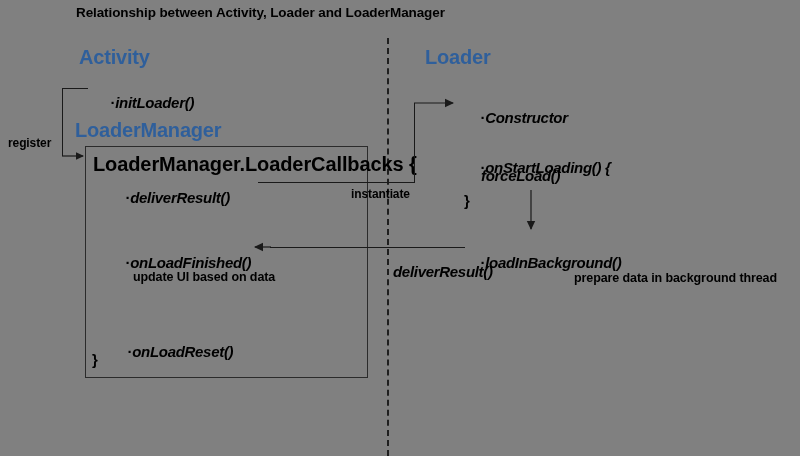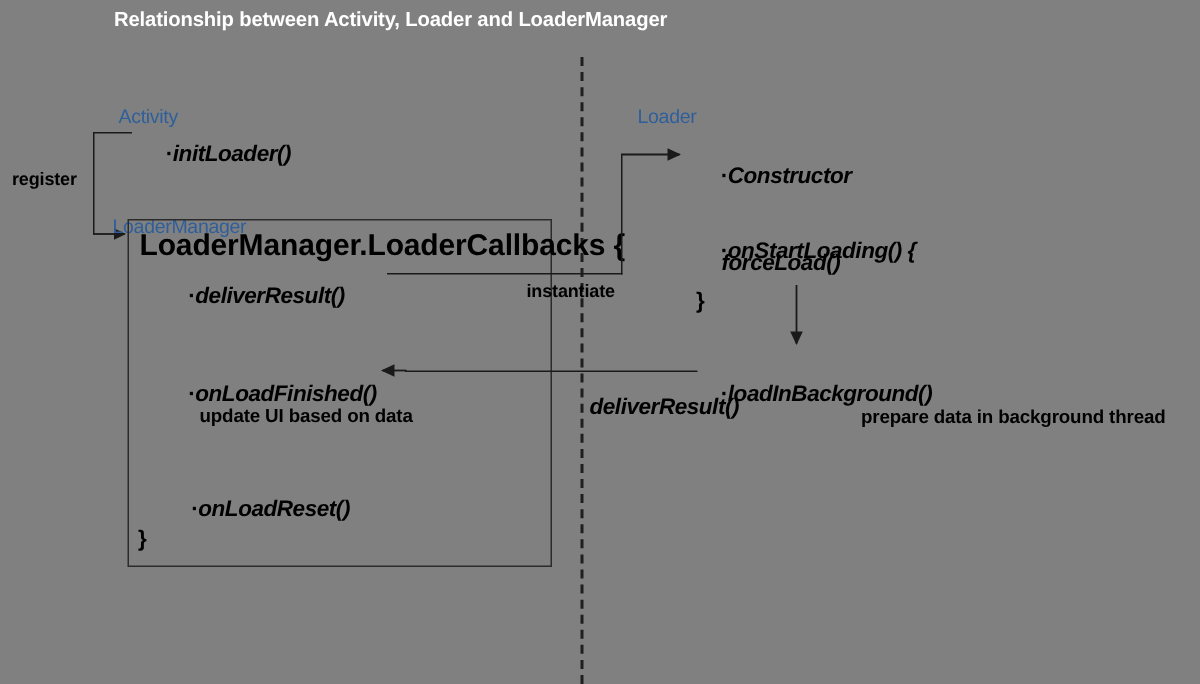--- a/index.html
+++ b/index.html
@@ -15,29 +15,28 @@
     overflow: hidden;
     font-family: "Liberation Sans", sans-serif;
     color: #000000;
   }
   .lbl { position: absolute; white-space: pre; line-height: 1; }
 
   
   .title {
     font-weight: bold;
     font-size: 13.5px;
-    color: #ffffff;
+    color: #000000;
     letter-spacing: -0.1px;
   }
   .col-head {
-    font-weight: normal;
-    font-size: 13px;
+    font-weight: bold;
+    font-size: 20px;
     color: #2f5f9b;
     letter-spacing: -0.2px;
-    margin-top: 24px;
   }
   .method {
     font-style: italic;
     font-weight: bold;
     font-size: 15px;
     letter-spacing: -0.3px;
   }
   .plain {
     font-weight: bold;
     font-size: 12.5px;
@@ -89,39 +88,39 @@
   <div class="lbl method" style="left:95px; top:80px;">
     <span class="bullet">·</span><span>initLoader()</span>
   </div>
 
   <div class="hline" style="left:62px; top:88px; width:26px;"></div>
   <div class="vline" style="left:62px; top:88px; height:68px;"></div>
   <svg class="arrow-svg" style="left:62px; top:148px;" width="30" height="16">
     <line x1="0" y1="8" x2="21" y2="8" stroke="#1a1a1a" stroke-width="1.2"></line>
     <polygon points="22,8 14,4.2 14,11.8" fill="#1a1a1a"></polygon>
   </svg>
-  <div class="lbl edge-lbl" style="left:8px; top:113px;">register</div>
+  <div class="lbl edge-lbl" style="left:8px; top:137px;">register</div>
 
   <div class="lbl col-head" style="left:75px; top:120px;">LoaderManager</div>
 
   <div class="box" style="left:85px; top:146px; width:283px; height:232px;"></div>
 
   <div class="lbl plain" style="left:93px; top:154px; font-size:20px;">LoaderManager.LoaderCallbacks {</div>
 
   <div class="lbl method" style="left:110px; top:175px;">
     <span class="bullet">·</span><span>deliverResult()</span>
   </div>
 
   <div class="lbl method" style="left:110px; top:240px;">
     <span class="bullet">·</span><span>onLoadFinished()</span>
   </div>
 
   <div class="lbl plain" style="left:105px; top:271px;margin-left:28px;">update UI based on data</div>
 
-  <div class="lbl method" style="left:112px; top:317px;">
+  <div class="lbl method" style="left:112px; top:329px;">
     <span class="bullet">·</span><span>onLoadReset()</span>
   </div>
 
   <div class="lbl brace" style="left:92px; top:352px;">}</div>
 
   <div class="hline" style="left:258px; top:182px; width:157px;"></div>
   <div class="vline" style="left:414px; top:103px; height:80px;"></div>
   <svg class="arrow-svg" style="left:414px; top:95px;" width="48" height="16">
     <line x1="0" y1="8" x2="39" y2="8" stroke="#1a1a1a" stroke-width="1.2"></line>
     <polygon points="40,8 31,3.8 31,12.2" fill="#1a1a1a"></polygon>

